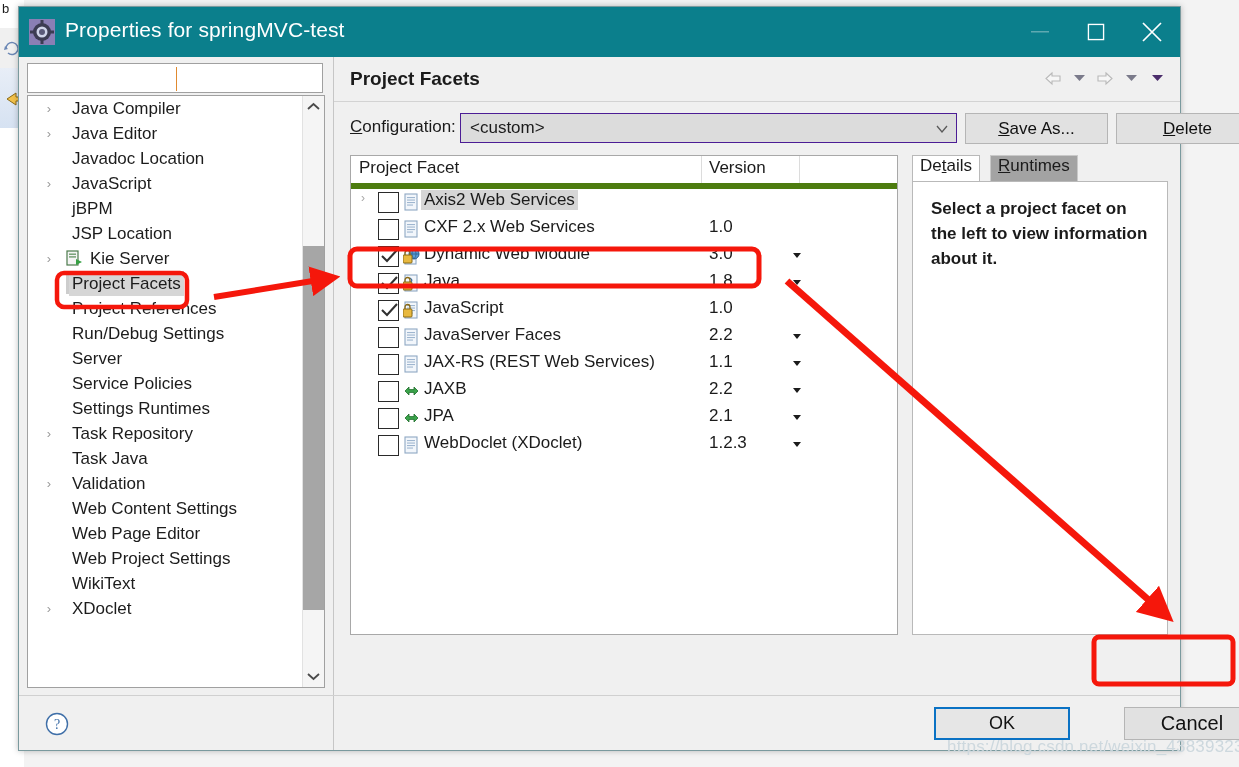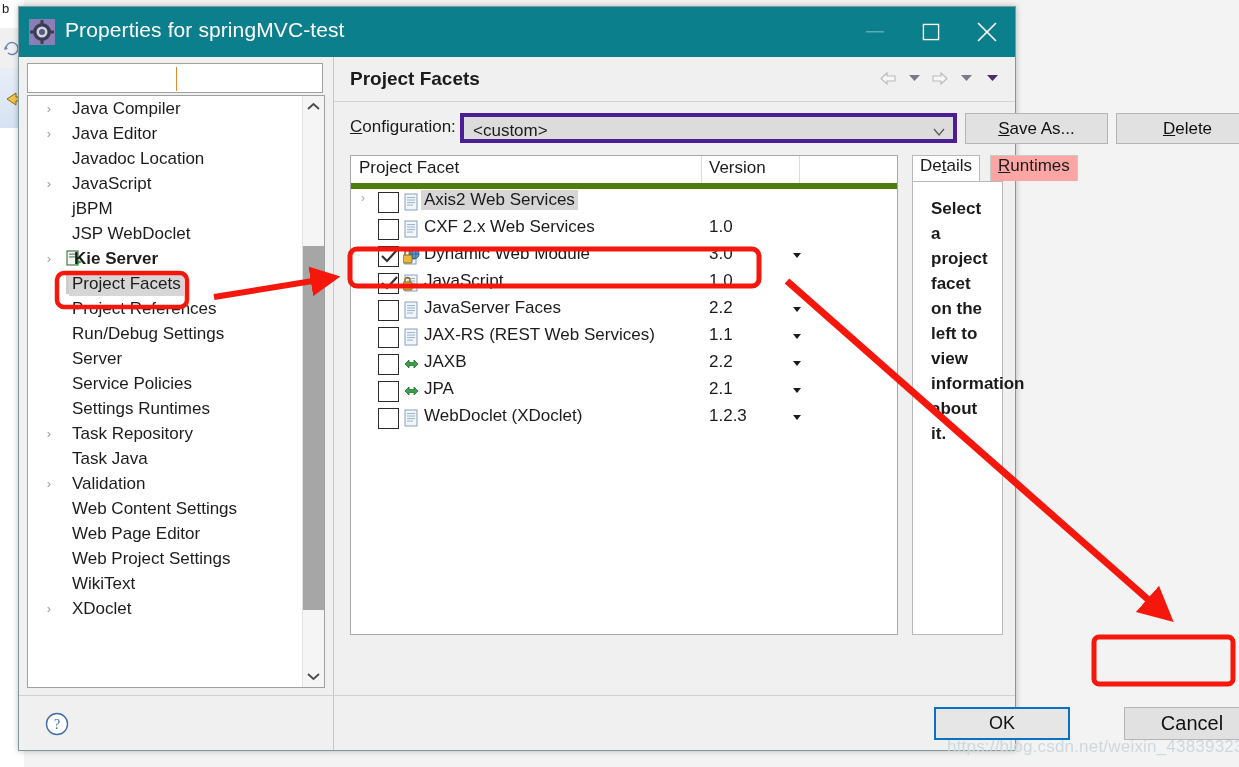--- a/index.html
+++ b/index.html
@@ -15,21 +15,21 @@
   #bg-ide .bg-menu span{font-size:13px;color:#1b1b1b;position:absolute;left:2px;}
   #bg-ide .bg-toolbar{position:absolute;left:0;top:28px;width:24px;height:40px;background:#f0f0f0;border-bottom:1px solid #c8c8c8;}
   #bg-ide .bg-tool2{position:absolute;left:0;top:68px;width:24px;height:60px;background:linear-gradient(#e8eef7,#d6e2f2);}
   #bg-ide .bg-body{position:absolute;left:0;top:128px;width:24px;bottom:0;background:#ffffff;}
   #bg-ide .bg-bottom{position:absolute;left:0;right:0;bottom:0;height:24px;background:#f3f3f3;border-top:1px solid #9fbfc4;}
   #bg-ide .bg-tabs{position:absolute;left:155px;bottom:0;font-size:13px;color:#1b1b1b;white-space:nowrap;}
   #bg-ide .bg-icon{position:absolute;left:3px;width:18px;height:16px;}
 
   
   #dialog{
-    position:absolute;left:18px;top:6px;width:998px;height:745px;
+    position:absolute;left:18px;top:6px;width:1163px;height:745px;
     background:#f0f0f0;border:1px solid #7a9a9e;box-sizing:border-box;
     box-shadow:0 0 6px rgba(0,0,0,.25);
   }
   .titlebar{height:50px;background:#0b7f8c;position:relative;}
   .titlebar .tb-icon{position:absolute;left:10px;top:12px;width:26px;height:26px;}
   .titlebar .tb-title{position:absolute;left:46px;top:11px;font-size:21px;color:#ffffff;letter-spacing:.1px;}
   .win-btn{position:absolute;top:0;height:50px;width:56px;cursor:default;}
   .win-btn svg{position:absolute;left:50%;top:50%;transform:translate(-50%,-50%);}
   #btn-min{right:112px;} #btn-max{right:56px;} #btn-close{right:0px;}
 
@@ -47,42 +47,42 @@
   }
   .filter .caret{position:absolute;left:148px;top:3px;width:1px;height:24px;background:#e08a30;}
   .tree{
     position:absolute;left:0;top:32px;right:0;bottom:0;background:#ffffff;border:1px solid #a0a0a0;
     box-sizing:border-box;overflow:hidden;
   }
   .tree-inner{position:absolute;left:0;top:0;right:22px;bottom:0;overflow:hidden;}
   .tnode{height:25px;line-height:25px;position:relative;font-size:17px;color:#1c1c1c;white-space:nowrap;}
   .tnode .arrow{position:absolute;left:14px;top:0;width:14px;color:#9a9a9a;font-size:13px;text-align:center;}
   .tnode .tlabel{position:absolute;left:44px;top:0;}
-  .tnode.has-icon .tlabel{left:46px;font-weight:bold;}
+  .tnode.has-icon .tlabel{left:62px;}
   .tnode .kie-icon{position:absolute;left:38px;top:4px;width:17px;height:17px;}
   .tnode.selected .tlabel{background:#d6d6d6;padding:0 3px;margin-left:-3px;}
   .tnode.selected::before{content:"";position:absolute;left:38px;top:2px;width:4px;height:21px;background:#cdcdcd;}
 
   .vscroll{position:absolute;right:0;top:0;width:21px;bottom:0;background:#f5f5f5;border-left:1px solid #e2e2e2;}
   .vscroll .sb-arrow{position:absolute;left:0;width:21px;height:21px;display:flex;align-items:center;justify-content:center;color:#4a4a4a;font-size:12px;}
   .vscroll .sb-up{top:0;} .vscroll .sb-down{bottom:0;}
   .vscroll .sb-thumb{position:absolute;left:0;width:21px;background:#a6a6a6;}
 
   
   .rightpane{position:absolute;left:314px;top:0;right:0;bottom:0;background:#f0f0f0;border-left:1px solid #c6c6c6;}
   .page-head{position:relative;height:44px;border-bottom:1px solid #d3d3d3;}
   .page-title{position:absolute;left:16px;top:11px;font-size:19px;font-weight:bold;color:#1b1b1b;}
   .navicons{position:absolute;right:10px;top:8px;height:26px;display:flex;align-items:center;gap:0;}
   .navicons>span{width:26px;height:26px;display:flex;align-items:center;justify-content:center;}
 
   .cfgrow{position:absolute;left:16px;top:56px;right:12px;height:30px;}
   .cfglabel{position:absolute;left:0;top:4px;font-size:17px;color:#1b1b1b;}
   .cfglabel u{text-decoration:underline;}
   .combo{
-    position:absolute;left:110px;top:0;width:497px;height:30px;background:#dcdcdc;border:4px solid #4c1d95;
+    position:absolute;left:110px;top:0;width:497px;height:30px;background:#dcdcdc;border:1px solid #4c1d95;
     box-sizing:border-box;
   }
   .combo .cval{position:absolute;left:9px;top:4px;font-size:17px;color:#1b1b1b;}
   .combo .cchev{position:absolute;right:8px;top:7px;color:#5a5a5a;font-size:13px;}
   .btn{
     background:#e1e1e1;border:1px solid #b5b5b5;box-sizing:border-box;font-size:17px;color:#111;
     display:flex;align-items:center;justify-content:center;font-family:"Liberation Sans",sans-serif;
   }
   .btn u{text-decoration:underline;}
   #btn-saveas{position:absolute;left:615px;top:0;width:143px;height:31px;}
@@ -111,21 +111,21 @@
 
   
   .details{position:absolute;left:578px;top:98px;right:12px;height:480px;}
   .tabs{height:26px;position:relative;}
   .tab{
     position:absolute;top:0;height:26px;padding:0 7px;font-size:17px;color:#1b1b1b;
     display:flex;align-items:flex-start;box-sizing:border-box;
   }
   .tab u{text-decoration:underline;}
   .tab.active{background:#ffffff;border:1px solid #b9b9b9;border-bottom:none;top:0;}
-  .tab.inactive{background:#fca5a5;border:1px solid #c9c9c9;border-bottom:none;}
+  .tab.inactive{background:#a3a3a3;border:1px solid #c9c9c9;border-bottom:none;}
   .details-body{
     position:absolute;left:0;top:26px;right:0;bottom:0;background:#ffffff;border:1px solid #b9b9b9;
     box-sizing:border-box;
     font-weight:bold;
   }
   .details-body p{margin:14px 18px;font-size:17px;color:#1b1b1b;line-height:25px;}
 
   .sep{position:absolute;left:0;right:0;top:638px;height:1px;background:#d0d0d0;}
   .help-icon{position:absolute;left:26px;top:655px;width:24px;height:24px;}
   #btn-ok{position:absolute;left:915px;top:650px;width:136px;height:33px;border:2px solid #0a72c4;background:#e6e6e6;font-size:18px;}
@@ -217,21 +217,21 @@
               <span class="tlabel">Javadoc Location</span>
             </div>
             <div class="tnode">
               <span class="arrow">›</span>
               <span class="tlabel">JavaScript</span>
             </div>
             <div class="tnode">
               <span class="tlabel">jBPM</span>
             </div>
             <div class="tnode">
-              <span class="tlabel">JSP WebDoclet</span>
+              <span class="tlabel">JSP Location</span>
             </div>
             <div class="tnode has-icon">
               <span class="arrow">›</span>
               <svg class="kie-icon" viewBox="0 0 17 17">
                 <rect x="1" y="1" width="11" height="14" fill="#f4f4f4" stroke="#4b7a4b" stroke-width="1.2"></rect>
                 <rect x="3" y="3.5" width="7" height="1.4" fill="#6f9c6f"></rect>
                 <rect x="3" y="6.2" width="7" height="1.4" fill="#6f9c6f"></rect>
                 <path d="M10 9 L16 12 L10 15 Z" fill="#36a043"></path>
               </svg>
               <span class="tlabel">Kie Server</span>
@@ -404,20 +404,40 @@
               </svg>
             </div>
             <div class="frow">
               <span class="fchk">
                 <svg width="17" height="15" viewBox="0 0 17 15">
                   <path d="M1 7 L6 12 L16 1" fill="none" stroke="#303030" stroke-width="2.1"></path>
                 </svg>
               </span>
               <svg class="ficon" viewBox="0 0 18 18">
                 <rect x="2" y="1" width="12" height="16" fill="#f2f6fb" stroke="#8fa8c4" stroke-width="1.1"></rect>
+                <path d="M7 4 q3 2 1 4 q-2 2 1 4" fill="none" stroke="#3a6ea5" stroke-width="1.3"></path>
+                <g>
+                  <rect x="0" y="8" width="9" height="8" rx="1" fill="#e8b93f" stroke="#8a6a16" stroke-width="1"></rect>
+                  <path d="M2 8 V6 a2.5 2.5 0 0 1 5 0 V8" fill="none" stroke="#8a6a16" stroke-width="1.3"></path>
+                </g>
+              </svg>
+              <span class="fname">Java</span>
+              <span class="fver">1.8</span>
+              <svg class="fmenu" viewBox="0 0 10 8">
+                <path d="M1 1 L5 6 L9 1 Z" fill="#1b1b1b"></path>
+              </svg>
+            </div>
+            <div class="frow">
+              <span class="fchk">
+                <svg width="17" height="15" viewBox="0 0 17 15">
+                  <path d="M1 7 L6 12 L16 1" fill="none" stroke="#303030" stroke-width="2.1"></path>
+                </svg>
+              </span>
+              <svg class="ficon" viewBox="0 0 18 18">
+                <rect x="2" y="1" width="12" height="16" fill="#f2f6fb" stroke="#8fa8c4" stroke-width="1.1"></rect>
                 <rect x="4" y="4" width="8" height="1.1" fill="#9fb6d0"></rect>
                 <rect x="4" y="6.5" width="8" height="1.1" fill="#9fb6d0"></rect>
                 <rect x="4" y="9" width="8" height="1.1" fill="#9fb6d0"></rect>
                 <rect x="4" y="11.5" width="6" height="1.1" fill="#9fb6d0"></rect>
                 <g>
                   <rect x="0" y="8" width="9" height="8" rx="1" fill="#e8b93f" stroke="#8a6a16" stroke-width="1"></rect>
                   <path d="M2 8 V6 a2.5 2.5 0 0 1 5 0 V8" fill="none" stroke="#8a6a16" stroke-width="1.3"></path>
                 </g>
               </svg>
               <span class="fname">JavaScript</span>

